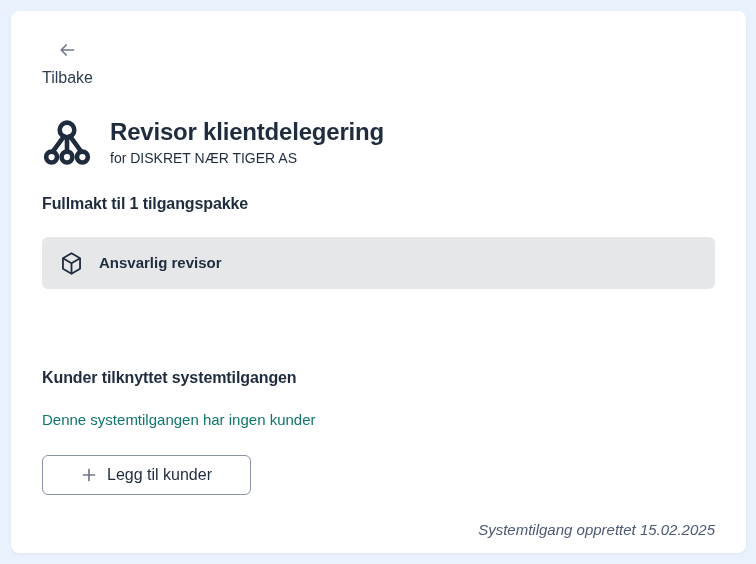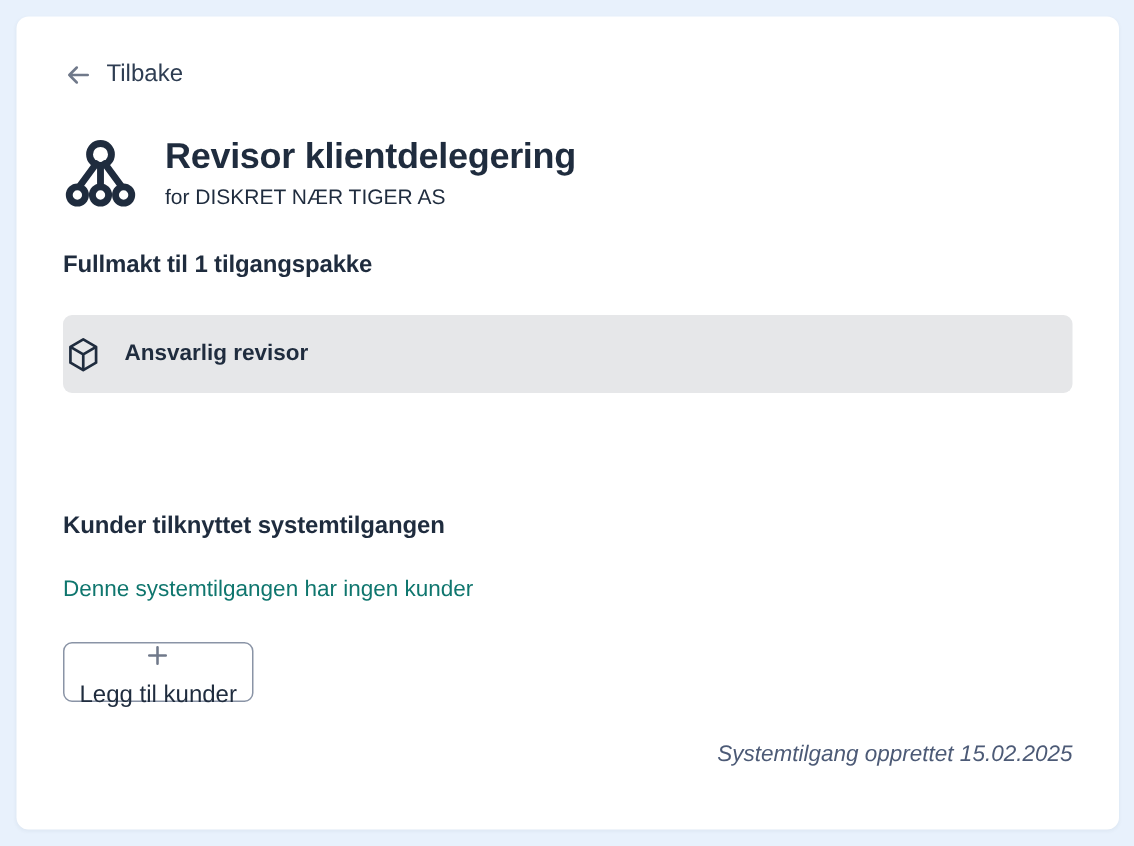--- a/index.html
+++ b/index.html
@@ -31,20 +31,21 @@
   }
   .back-link {
     display: inline-flex;
     align-items: center;
     gap: 9px;
     font-size: 16px;
     font-weight: 500;
     color: #2e3d52;
     cursor: pointer;
     text-decoration: none;
+    flex-direction: column;
   }
   .delete-link {
     display: inline-flex;
     align-items: center;
     gap: 8px;
     font-size: 16px;
     font-weight: 500;
     color: #2e3d52;
     cursor: pointer;
     text-decoration: none;
@@ -78,21 +79,21 @@
   .packages-heading { margin-top: 28px; }
   .package-row {
     margin-top: 24px;
     background: #e6e7e9;
     border-radius: 6px;
     height: 52px;
     box-sizing: border-box;
     display: flex;
     align-items: center;
     gap: 14px;
-    padding: 0 0;
+    padding: 0 16px;
     cursor: default;
   }
   .package-texts .pkg-name {
     font-size: 15px;
     font-weight: 700;
     color: #1f2c3e;
     line-height: 1.25;
   }
   .package-texts .pkg-services {
     font-size: 14px;
@@ -107,28 +108,27 @@
     color: #0f766e;
   }
   .add-button {
     margin-top: 27px;
     display: inline-flex;
     align-items: center;
     gap: 10px;
     background: #ffffff;
     border: 1px solid #8a94a6;
     border-radius: 6px;
-    padding: 0 10px;
+    padding: 0 38px;
     height: 40px;
     font-family: "Liberation Sans", sans-serif;
     font-size: 16px;
     font-weight: 500;
     color: #1f2c3e;
     cursor: pointer;
-    flex-direction: column;
   }
   .footer-note {
     margin-top: 26px;
     text-align: right;
     font-size: 15px;
     font-style: italic;
     color: #4c5a76;
   }
   .icon { display: inline-flex; flex: none; }
 </style>

